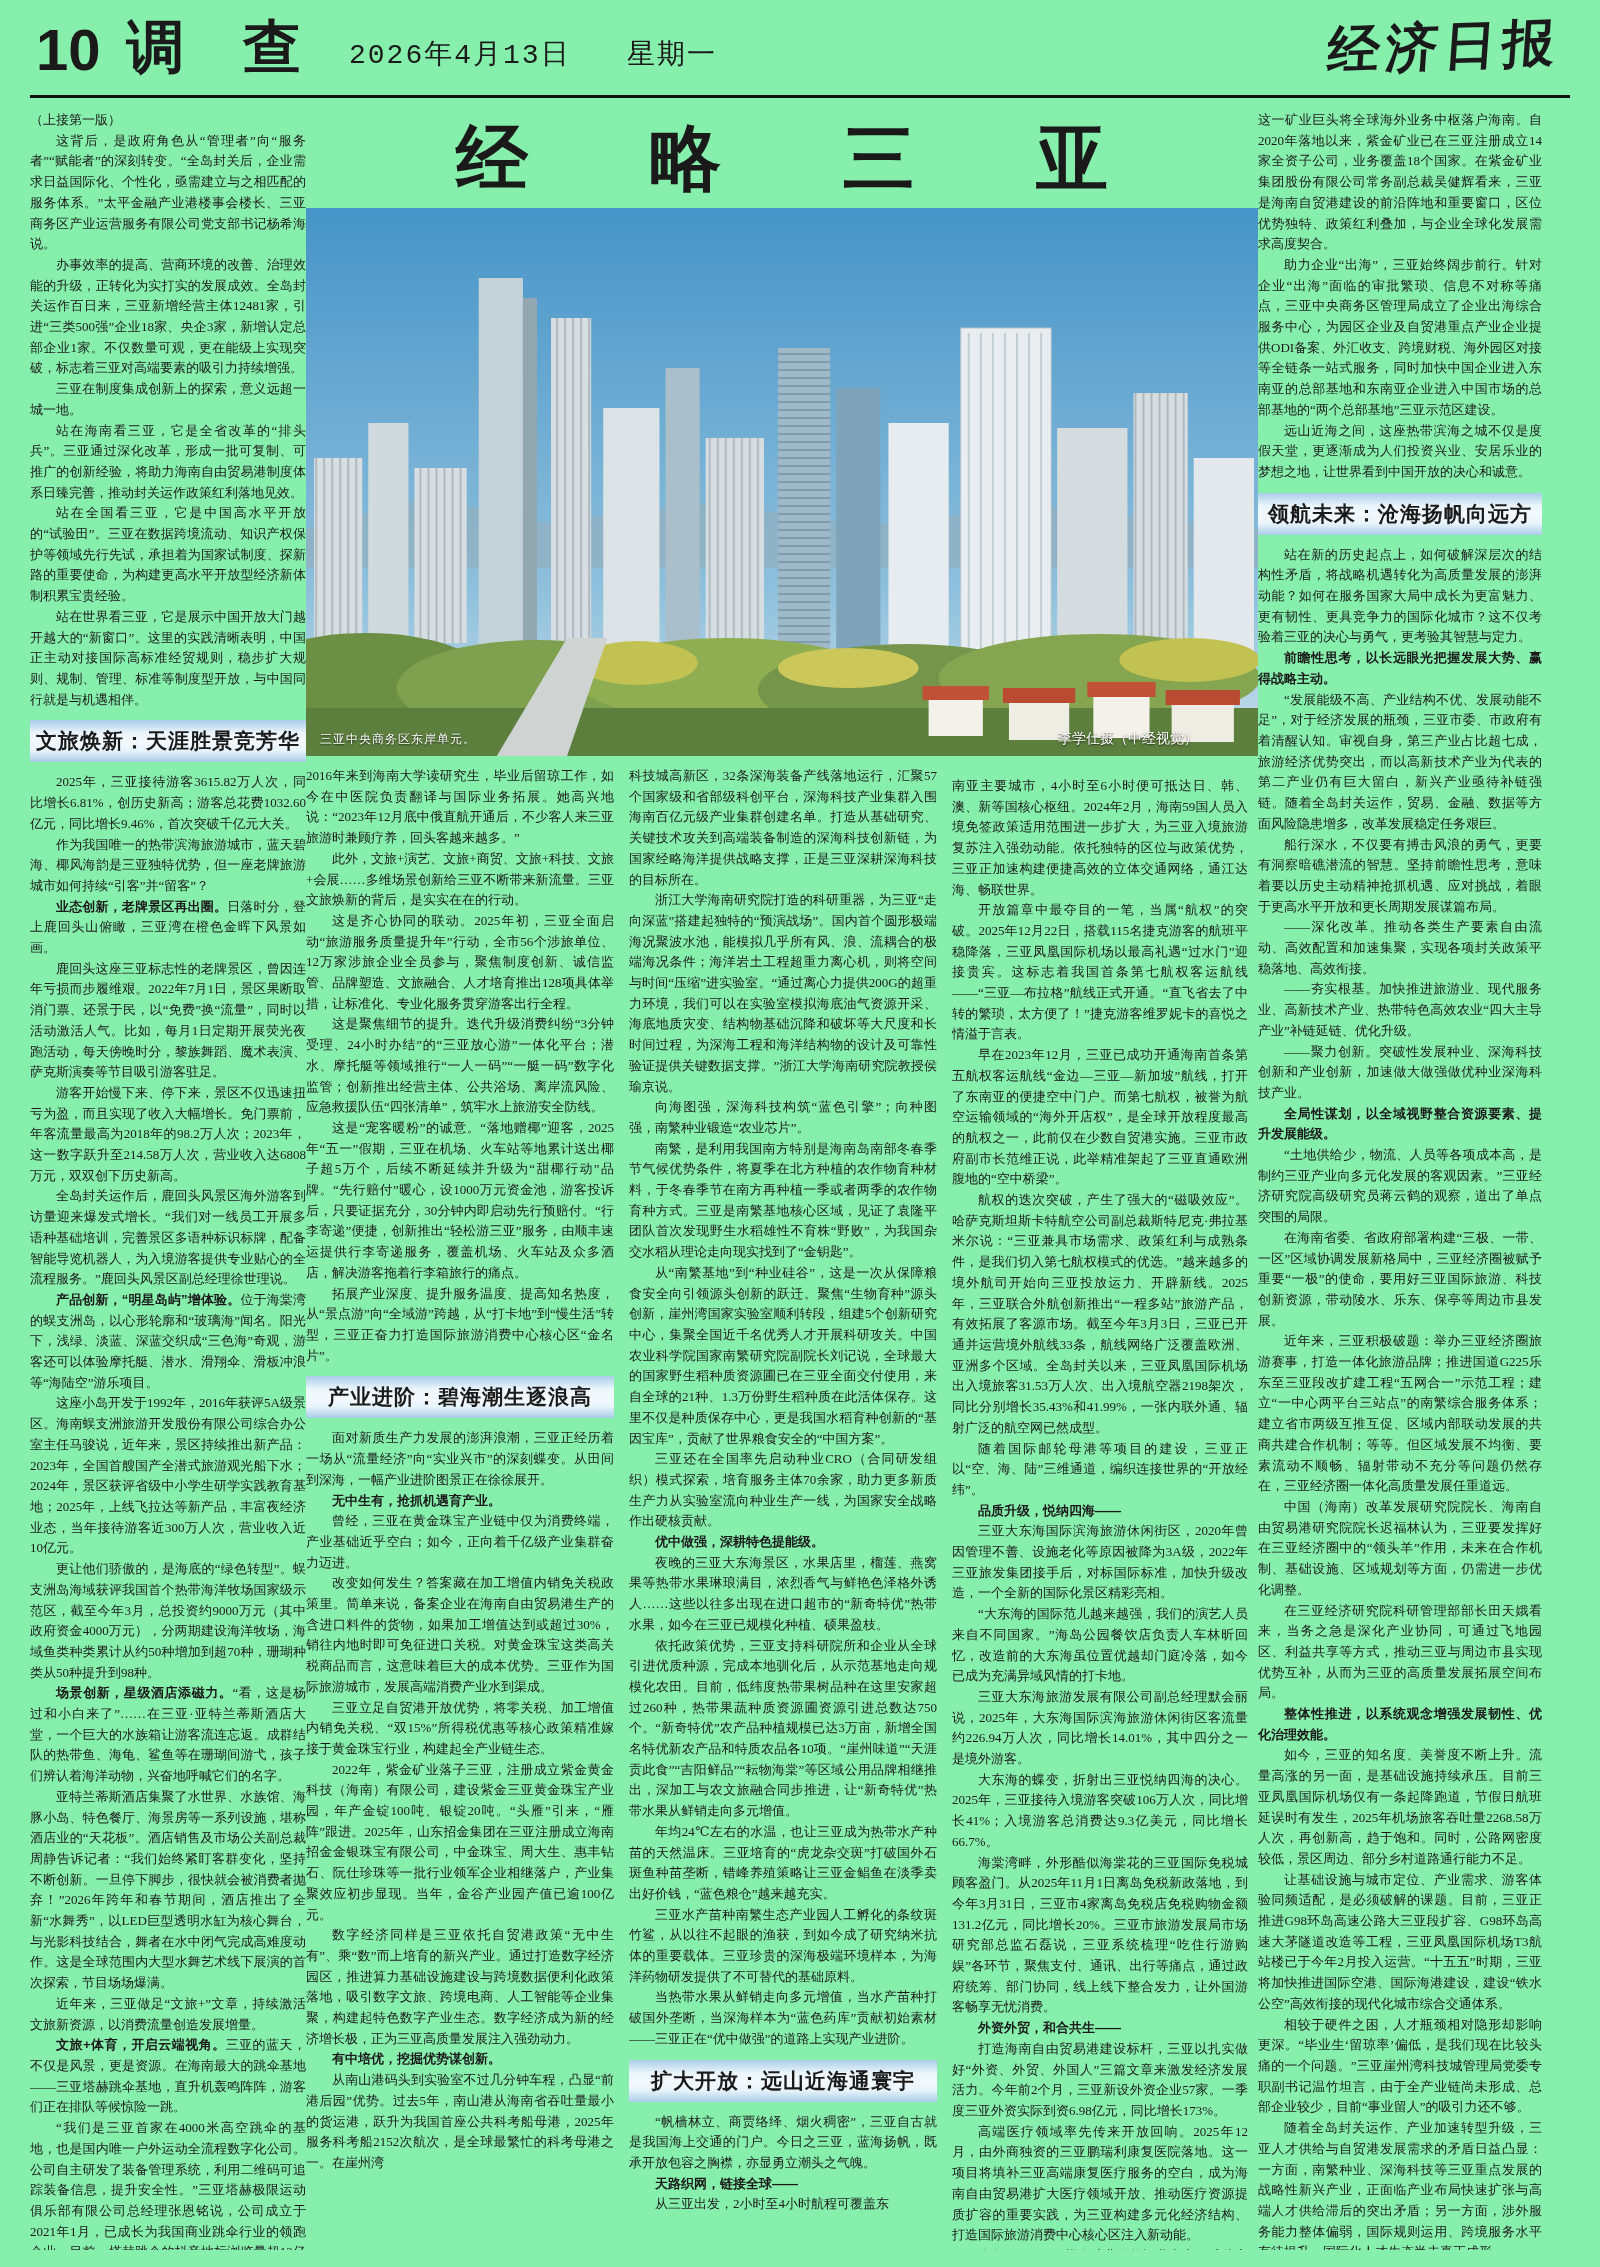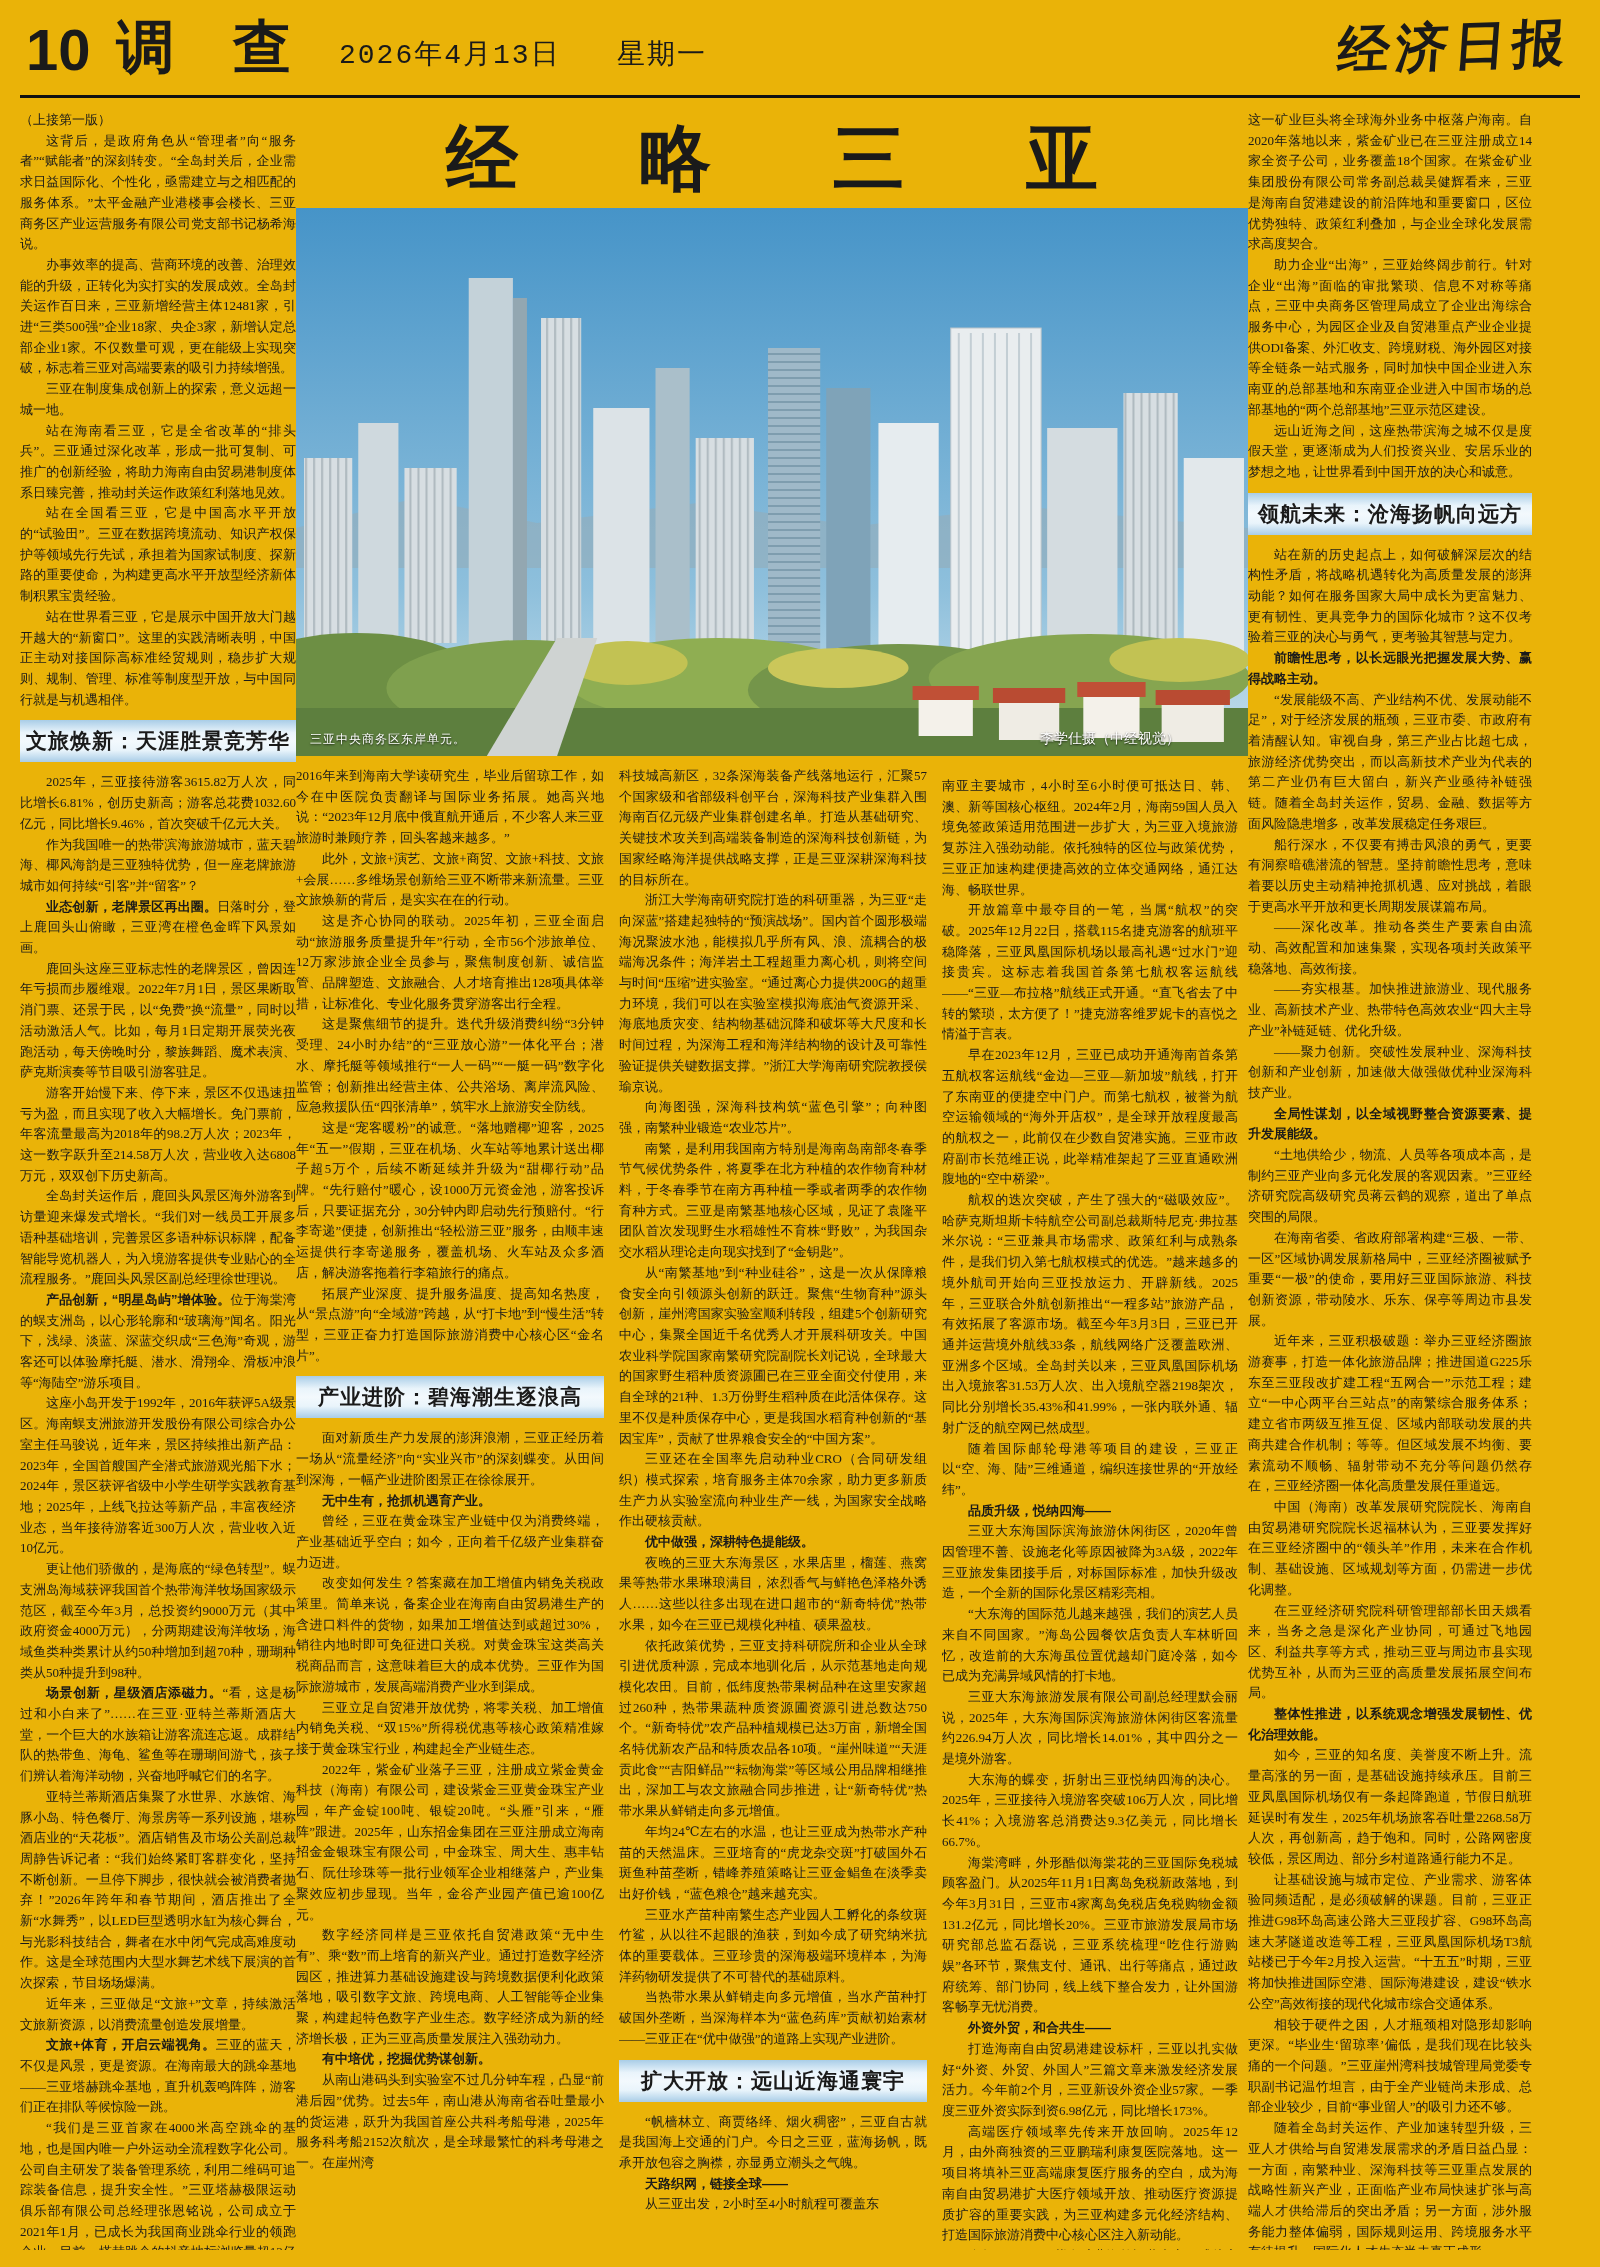--- a/index.html
+++ b/index.html
@@ -1,17 +1,17 @@
 <!DOCTYPE html>
 <html><head>
 <meta charset="utf-8">
 <style>
   html,body{margin:0;padding:0;background:#f4f2ee;}
-  .page{position:relative;width:1600px;height:2267px;background:#eab308;overflow:hidden;
-        font-family:"Liberation Serif","DejaVu Serif",serif;color:#1a1a1a;box-sizing:border-box;padding:12px 20px 0;}
+  .page{position:relative;width:1600px;height:2267px;background:#86efac;overflow:hidden;
+        font-family:"Liberation Serif","DejaVu Serif",serif;color:#1a1a1a;box-sizing:border-box;padding:12px 30px 0;}
   
   .hdr{position:relative;height:86px;}
   .hdr-left{position:absolute;left:6px;top:6px;display:flex;align-items:flex-end;gap:26px;}
   .page-num{font-family:"Liberation Sans","DejaVu Sans",sans-serif;font-weight:bold;font-size:58px;line-height:1;}
   .sec-name{font-family:"Liberation Serif",serif;font-weight:bold;font-size:58px;line-height:1.05;letter-spacing:22px;}
   .hdr-date{font-family:Liberation Mono, monospace;font-size:28px;padding-bottom:6px;letter-spacing:2px;}
   .masthead{position:absolute;right:10px;top:0px;font-family:"DejaVu Serif","Liberation Serif",serif;
             font-weight:bold;font-size:52px;letter-spacing:6px;transform:skewX(-6deg) rotate(-2deg);}
   .hdr-rule{position:absolute;left:0;right:0;bottom:0;height:3px;background:#111;}
   
@@ -23,21 +23,21 @@
   .center-cols{display:flex;gap:15px;flex:1;overflow:hidden;}
   .col-a{width:308px;}.col-b{width:308px;}.col-c{width:296px;margin-top:10px;}
   
   .headline{height:96px;display:flex;align-items:center;justify-content:space-between;
             padding:0 150px;font-family:"Liberation Sans","DejaVu Sans",sans-serif;
             font-weight:900;font-size:72px;line-height:1;}
   .photo{position:relative;height:548px;margin:2px 0 10px;background:#9cc4dd;overflow:hidden;}
   .photo svg{display:block;width:100%;height:100%;}
   .photo-caption{position:absolute;left:14px;bottom:8px;color:#fff;font-size:12px;
                  font-family:"Liberation Serif",serif;text-shadow:0 1px 2px rgba(0,0,0,.8);letter-spacing:1px;}
-  .photo-credit{position:absolute;right:68px;bottom:8px;color:#fff;font-size:14px;
+  .photo-credit{position:absolute;right:60px;bottom:8px;color:#fff;font-size:14px;
                 font-family:"Liberation Serif",serif;text-shadow:0 1px 2px rgba(0,0,0,.8);}
   
   .col p{margin:0;font-size:13px;line-height:20.7px;}
   .para{text-indent:2em;}
   .para.cont{text-indent:0;}
   .note{text-indent:0;font-size:13px;}
   .lead{font-family:"Liberation Sans","DejaVu Sans",sans-serif;font-weight:bold;}
   .boldp{font-family:"Liberation Sans","DejaVu Sans",sans-serif;font-weight:bold;}
   .sec-head{margin:10px 0;height:42px;display:flex;align-items:center;justify-content:center;
             background:linear-gradient(180deg,#a9cde7 0%,#e9f4fb 30%,#f3f9fd 50%,#e9f4fb 72%,#a9cde7 100%);

